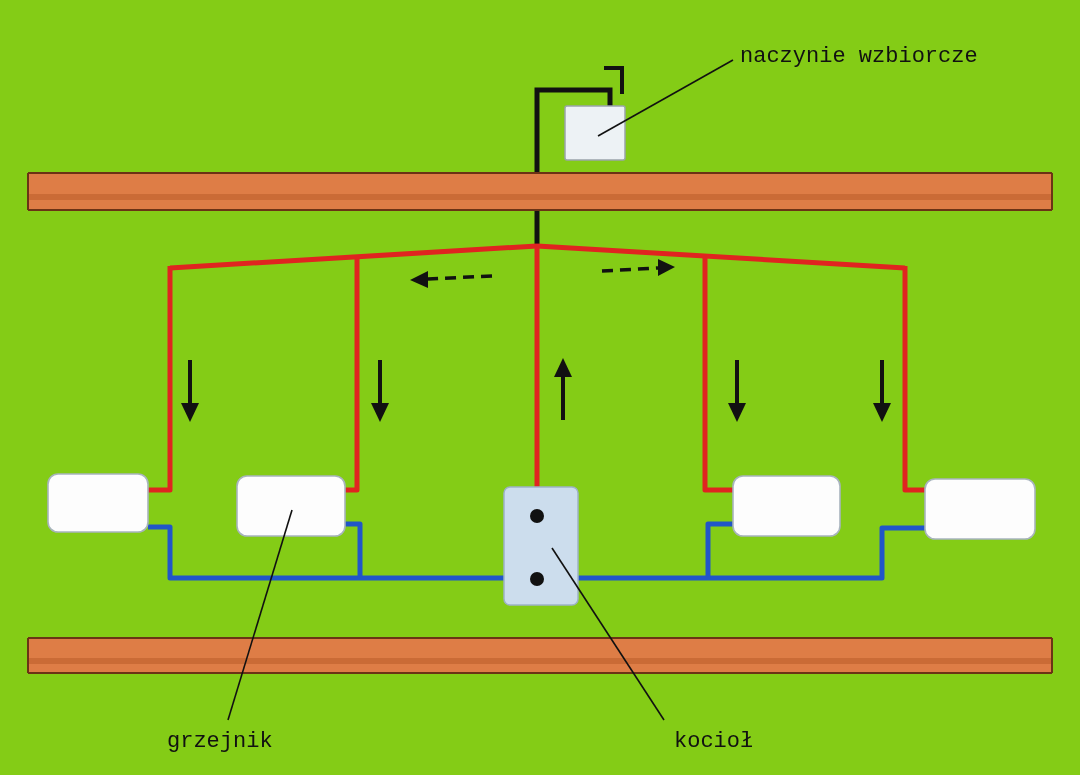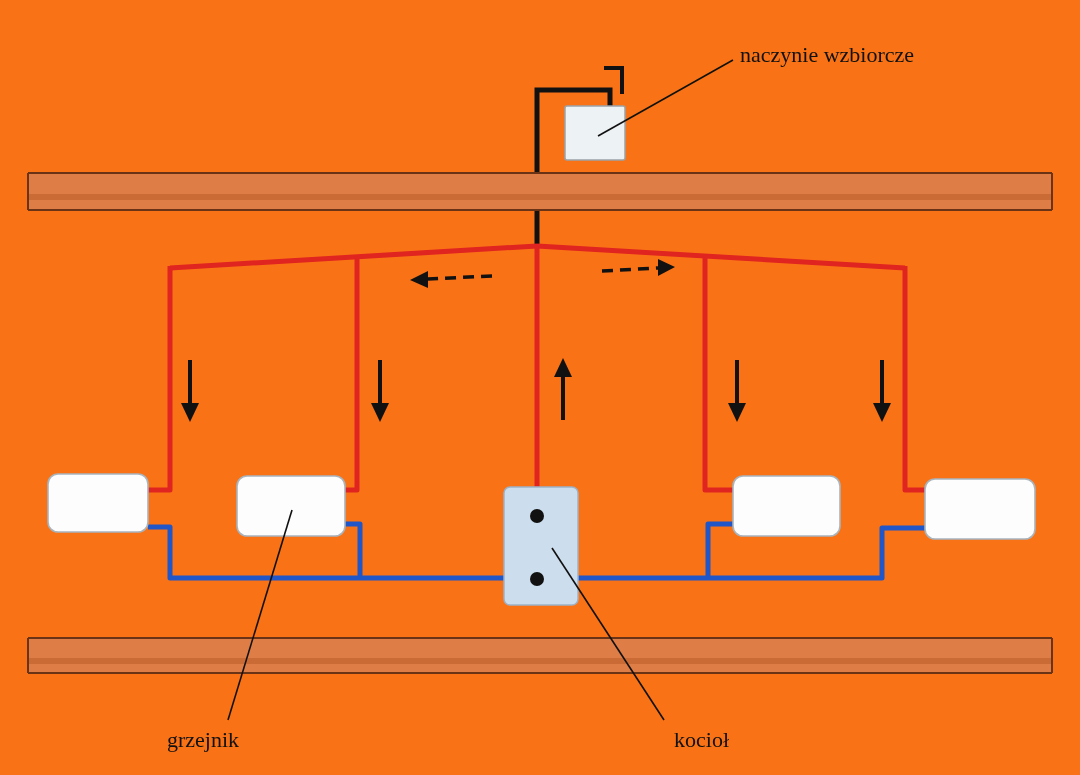--- a/index.html
+++ b/index.html
@@ -1,21 +1,21 @@
 <!DOCTYPE html>
 <html><head>
 <meta charset="utf-8">
 <style>
   html,body{margin:0;padding:0;background:#ffffff;}
   .canvas{
     position:relative;
     width:1080px;height:775px;
-    background:#f97316;
+    background:#84cc16;
     overflow:hidden;
-    font-family:Liberation Serif, serif;
+    font-family:Liberation Mono, monospace;
   }
   svg{position:absolute;left:0;top:0;}
   .pipe{fill:none;stroke-linejoin:round;stroke-linecap:butt;}
   .pipe-red{stroke-width:5;}
   .pipe-blue{stroke-width:5;}
   .pipe-black{stroke:#111111;stroke-width:5;fill:none;stroke-linejoin:miter;}
   .pipe-black-thin{stroke:#111111;stroke-width:4;fill:none;}
   .slab-edge{stroke:#6b3315;stroke-width:2;}
   .slab-texture{fill:rgba(150,60,15,0.28);}
   .radiator{fill:#fdfdfd;stroke:#a8b4be;stroke-width:1.6;}

